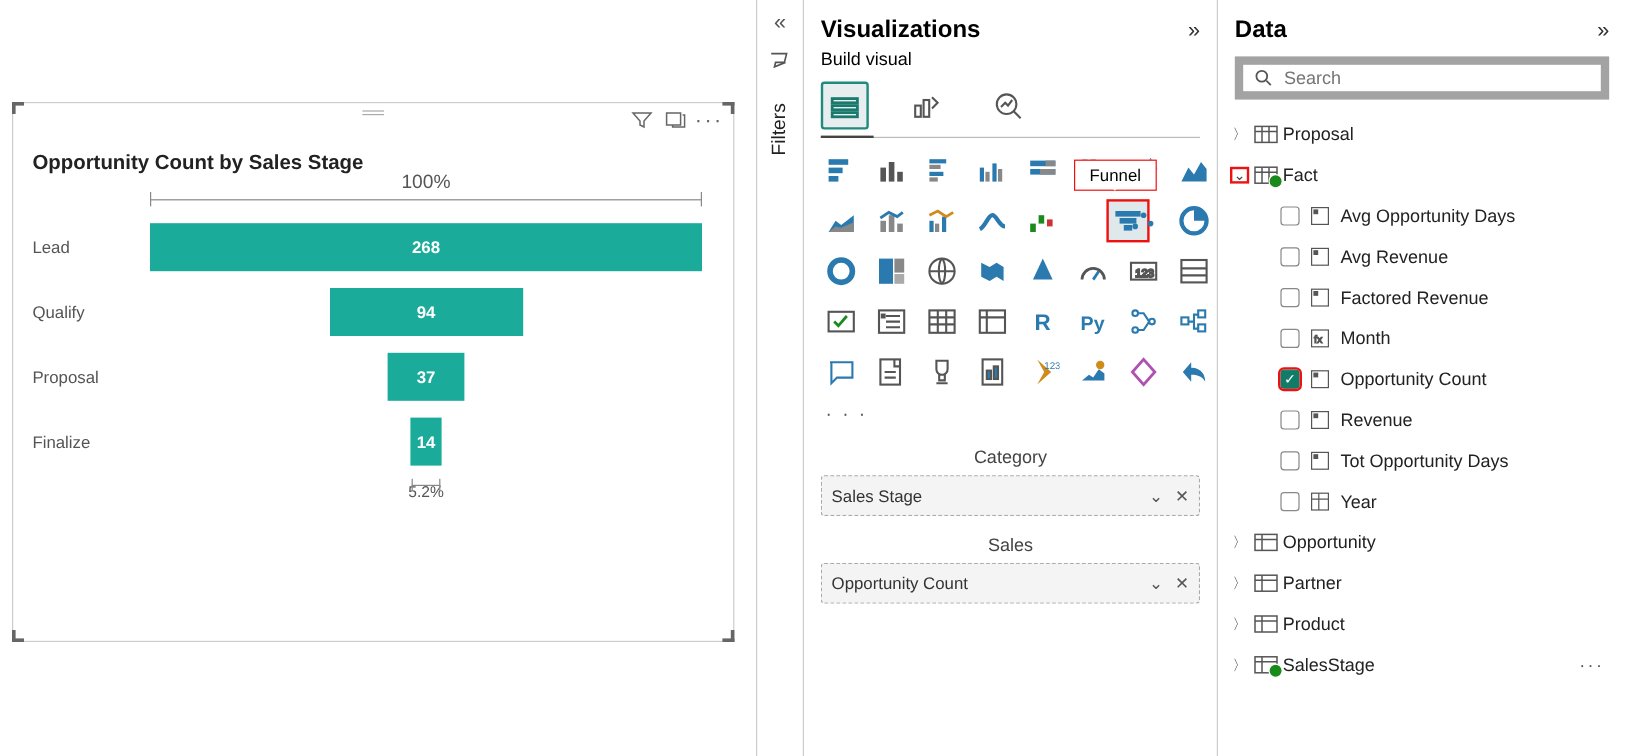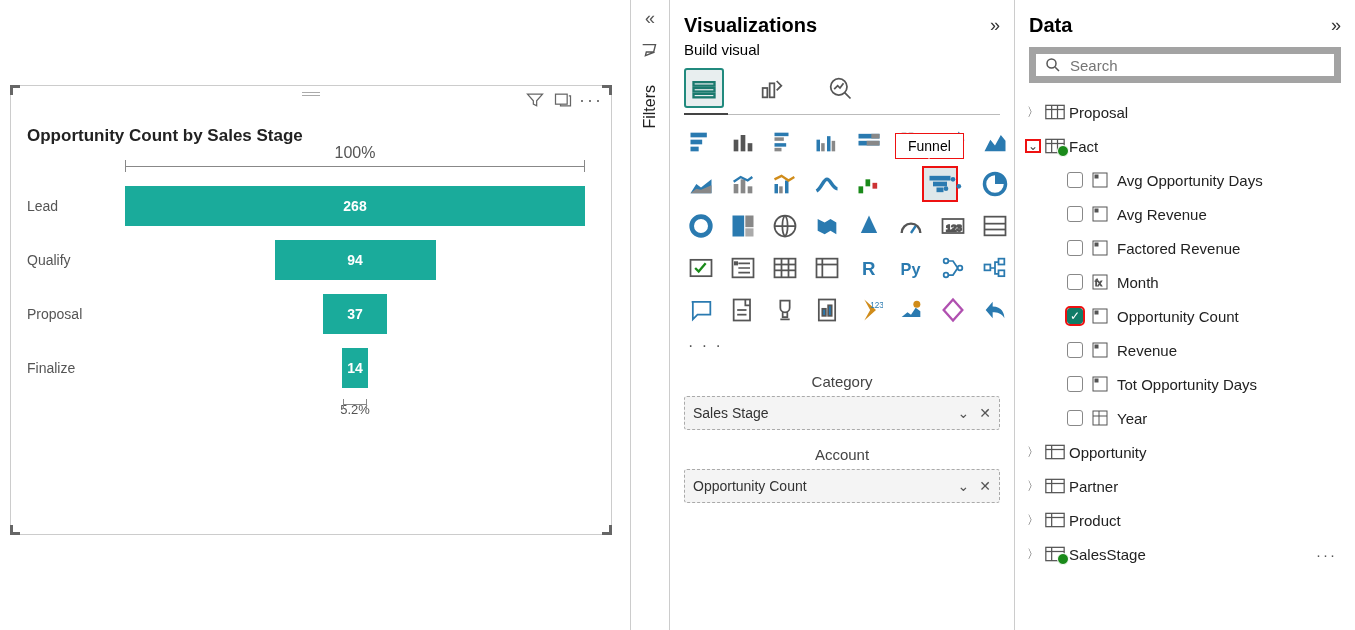--- a/index.html
+++ b/index.html
@@ -459,21 +459,21 @@
     <div class="field-section-label">Category</div>
     <div class="field-well">
       <span>Sales Stage</span>
       <span class="ctl">
           <span>⌄</span>
           <span>✕</span>
         </span>
     </div>
   </div>
   <div class="field-section">
-    <div class="field-section-label">Account</div>
+    <div class="field-section-label">Sales</div>
     <div class="field-well">
       <span>Opportunity Count</span>
       <span class="ctl">
           <span>⌄</span>
           <span>✕</span>
         </span>
     </div>
   </div>
 </div>
 

